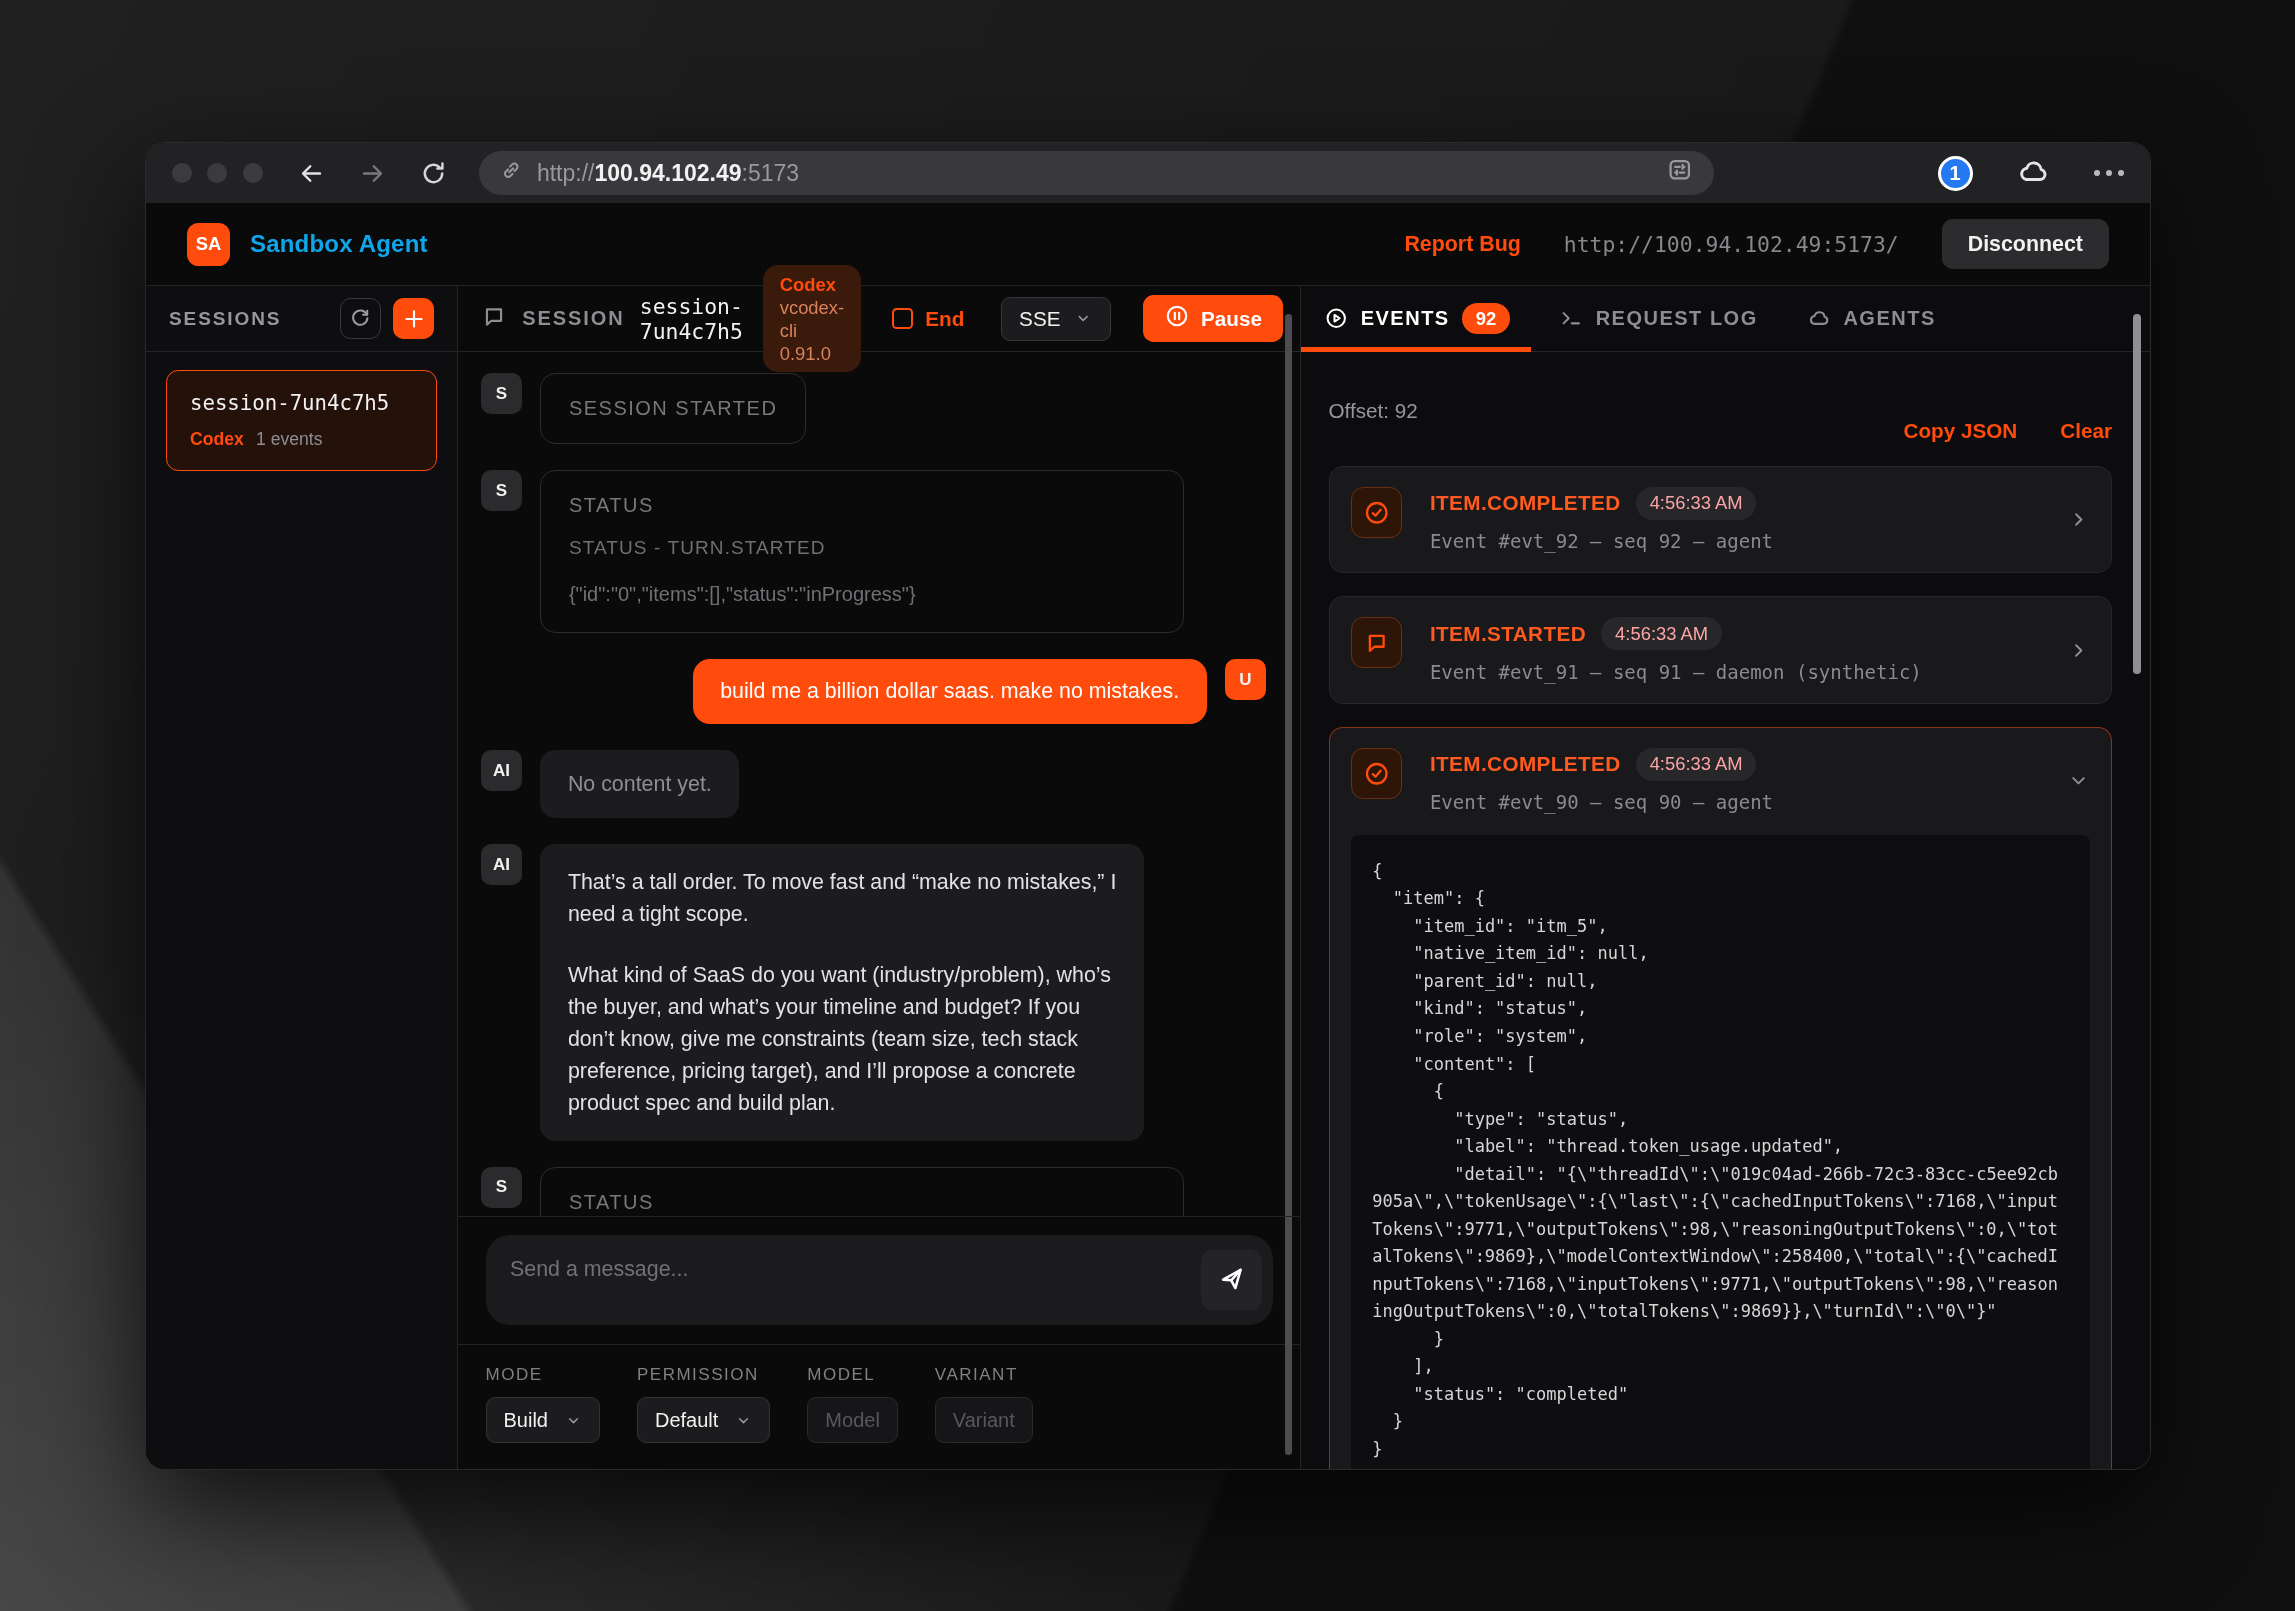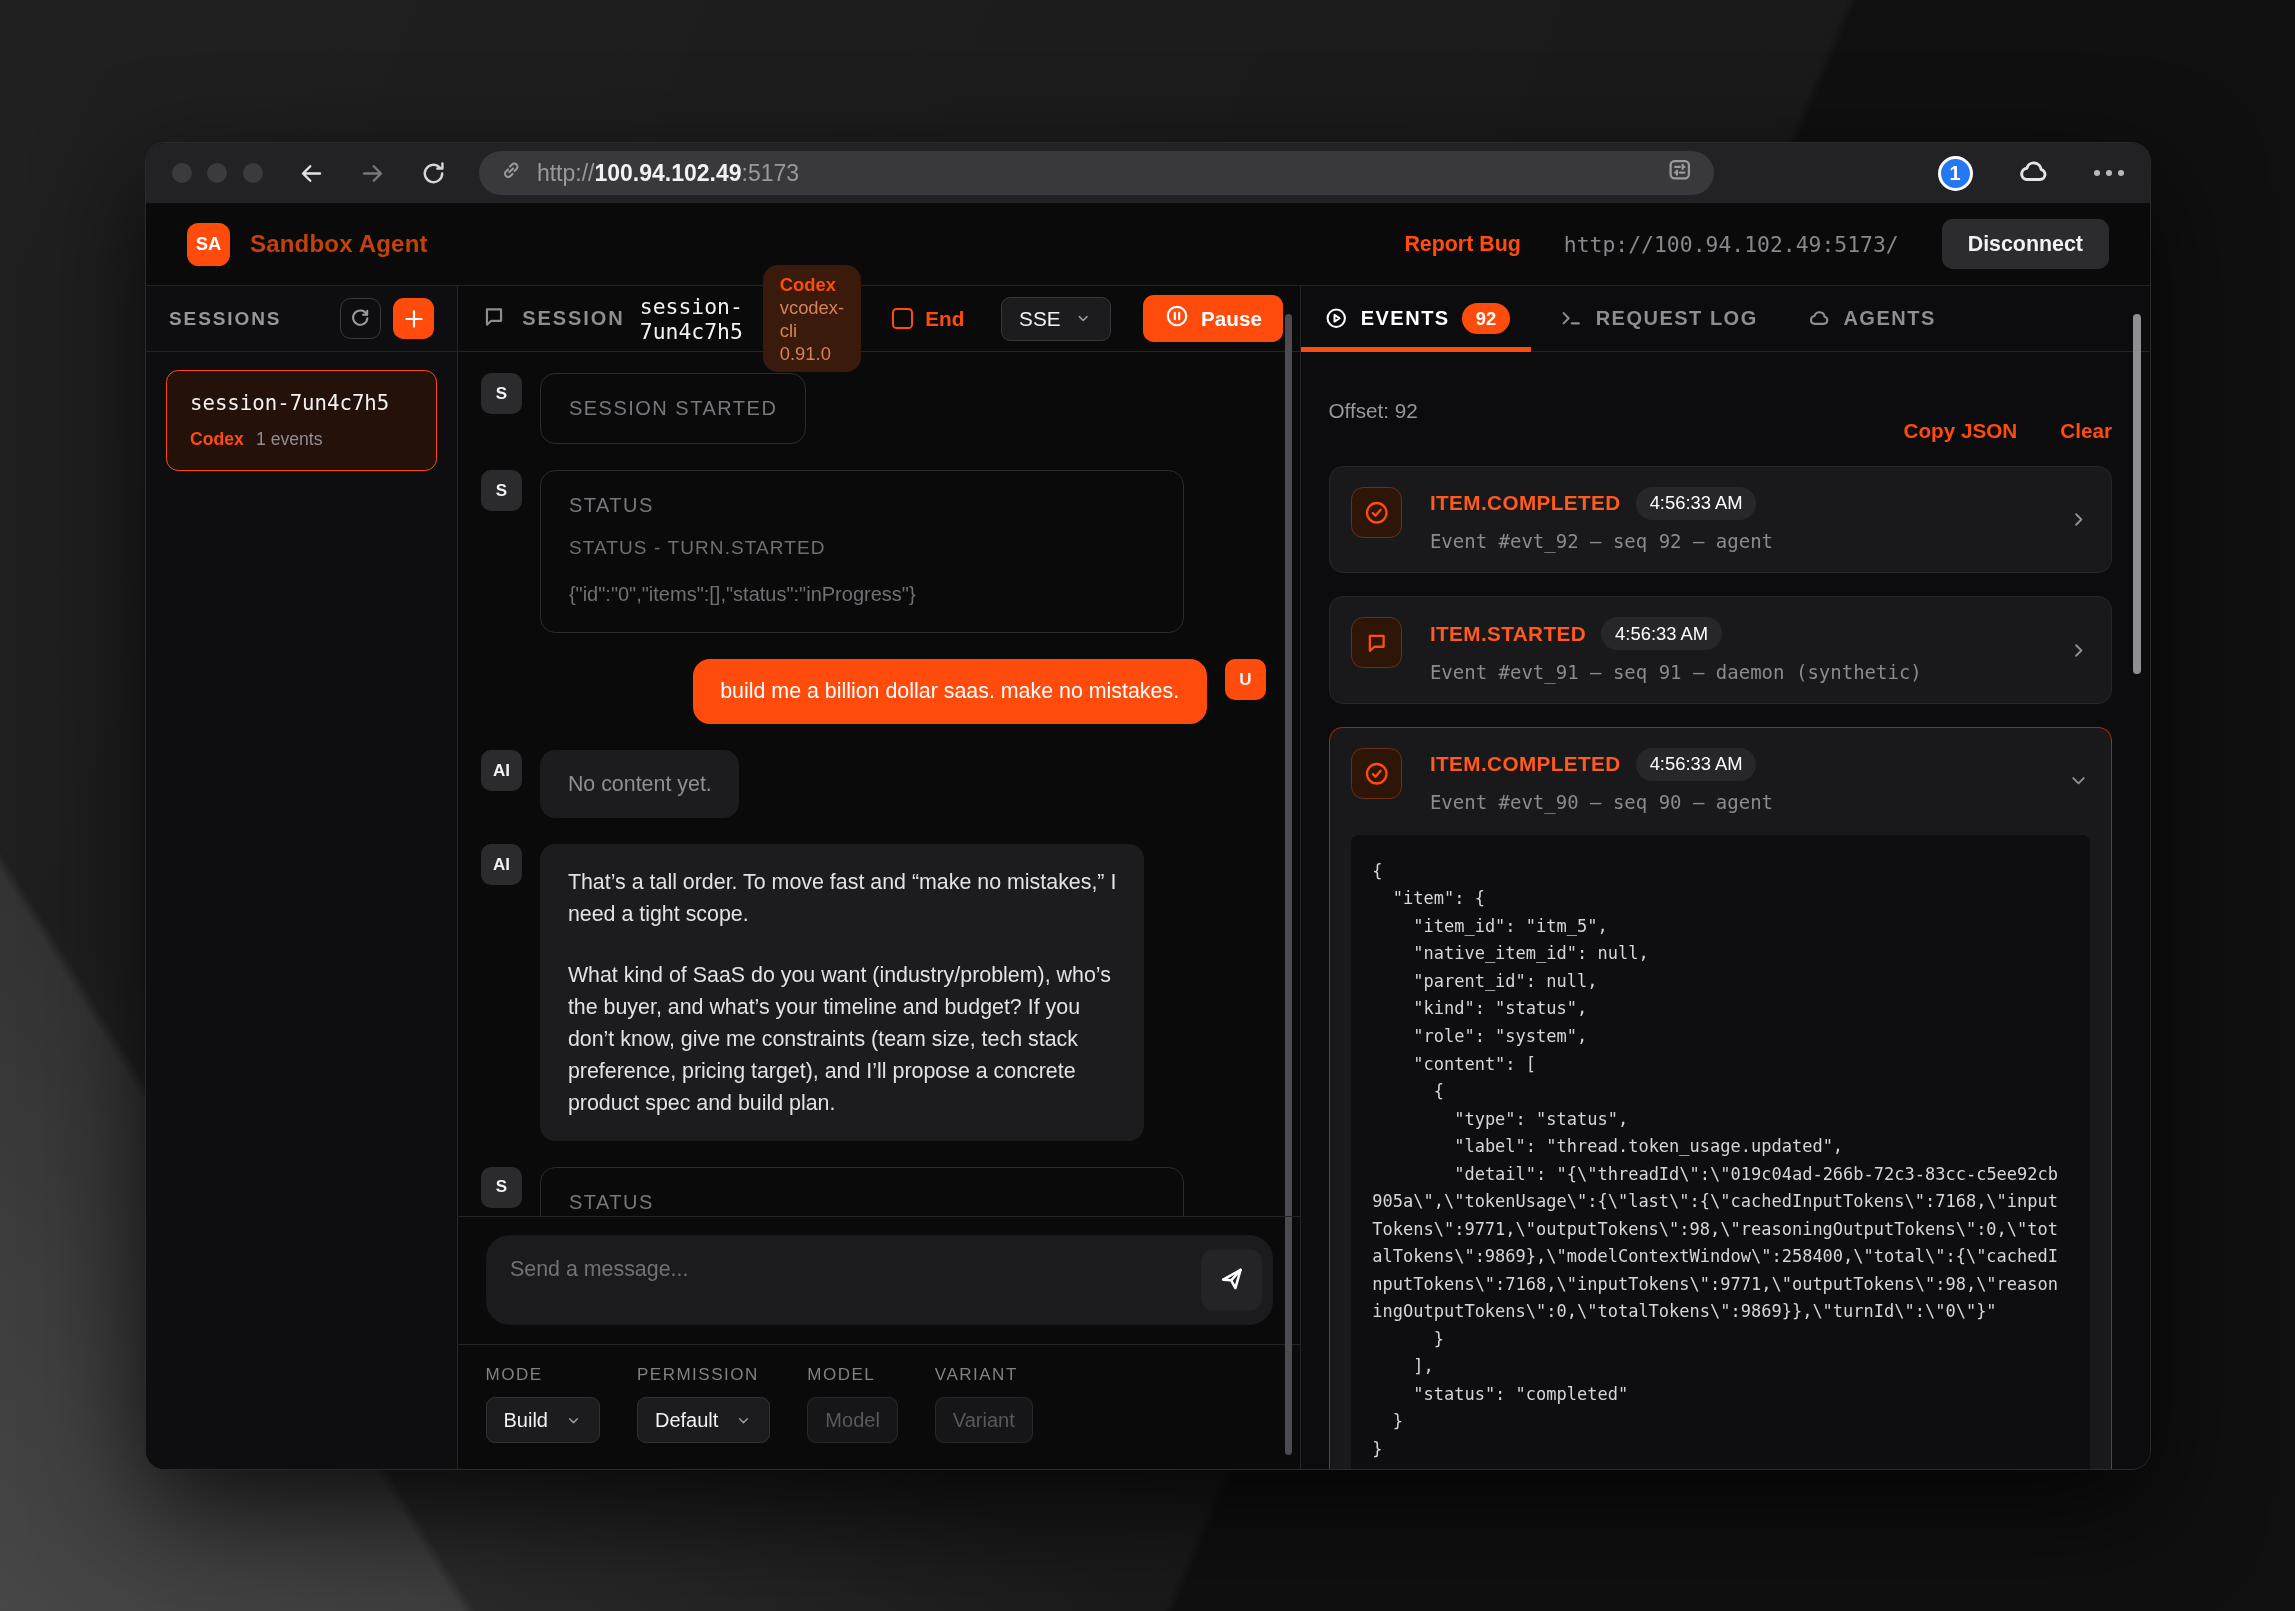--- a/index.html
+++ b/index.html
@@ -30,21 +30,21 @@
   .onep { width:35px; height:35px; border-radius:50%; background:#2478f2; border:3.8px solid #fff;
     display:flex; align-items:center; justify-content:center; color:#fff; font-weight:700; font-size:20px; }
   .dots { display:flex; gap:6.1px; }
   .dots i { width:6.1px; height:6.1px; border-radius:50%; background:#b9b9bd; }
 
   
   .app-header { height:83px; background:#0a0a0b; display:flex; align-items:center; padding:0 41px;
     flex:0 0 auto; border-bottom:0.8px solid #232326; }
   .logo { width:43px; height:43px; border-radius:11.5px; background:var(--accent); color:#fff;
     font-weight:700; font-size:18.4px; display:flex; align-items:center; justify-content:center; margin-right:20px; }
-  .app-title { color:#c2410c; font-size:24px; font-weight:700; letter-spacing:0.2px; }
+  .app-title { color:#0ea5e9; font-size:24px; font-weight:700; letter-spacing:0.2px; }
   .hdr-right { margin-left:auto; display:flex; align-items:center; gap:43px; }
   .report-bug { color:var(--accent); font-weight:700; font-size:21.4px; }
   .server-url { color:#87878c; font-size:21.4px; font-family:"DejaVu Sans Mono","Liberation Mono",monospace; }
   .disconnect { background:#2c2c2f; color:#f2f2f3; font-weight:700; font-size:21.4px;
     padding:12.2px 26px; border-radius:10.7px; border:none; }
 
   
   .main { flex:1; display:flex; min-height:0; background:#0b0b0c; }
   .col { display:flex; flex-direction:column; min-height:0; }
   .col-sidebar { width:312px; border-right:0.8px solid #242427; background:#0e0e10; }
@@ -138,21 +138,21 @@
   .meta-link { color:var(--accent); font-weight:700; font-size:20.7px; }
   .event-card { background:#19191b; border:1.5px solid #27272a; border-radius:13.8px; padding:20px 21.4px;
     margin-bottom:23px; position:relative; }
   .event-card.expanded { border-color:rgba(255,77,13,0.5); }
   .ev-head { display:flex; align-items:center; gap:28px; }
   .ev-icon { width:51px; height:51px; border-radius:12.2px; background:#2d1507; border:1.5px solid #6b3011;
     display:flex; align-items:center; justify-content:center; flex:0 0 auto; align-self:flex-start; }
   .ev-main { flex:1; min-width:0; }
   .ev-title-row { display:flex; align-items:center; gap:15.3px; }
   .ev-title { color:#ff5a1f; font-weight:700; font-size:20.7px; letter-spacing:0.4px; }
-  .ev-time { background:#27272a; color:#ffffff; font-size:18.4px; border-radius:764px; padding:5.4px 13.8px; }
+  .ev-time { background:#27272a; color:#fca5a5; font-size:18.4px; border-radius:764px; padding:5.4px 13.8px; }
   .ev-sub { margin-top:10.7px; color:#8a8a8f; font-size:19px;
     font-family:"DejaVu Sans Mono","Liberation Mono",monospace; }
   .ev-chevron { color:#8e8e93; flex:0 0 auto; }
   .ev-code { margin-top:21.4px; background:#0e0e10; border-radius:7.7px; padding:23px 21.4px;
     color:#d6d6d8; font-size:17px; line-height:1.62; white-space:pre-wrap; word-break:break-all;
     font-family:"DejaVu Sans Mono","Liberation Mono",monospace; }
   .events-thumb { right:9.2px; top:27.5px; height:360px; background:#8e8e93; }
 
   svg { stroke:currentColor; fill:none; stroke-width:2; stroke-linecap:round; stroke-linejoin:round; }
   :root { --accent:#ff4c0d; }

